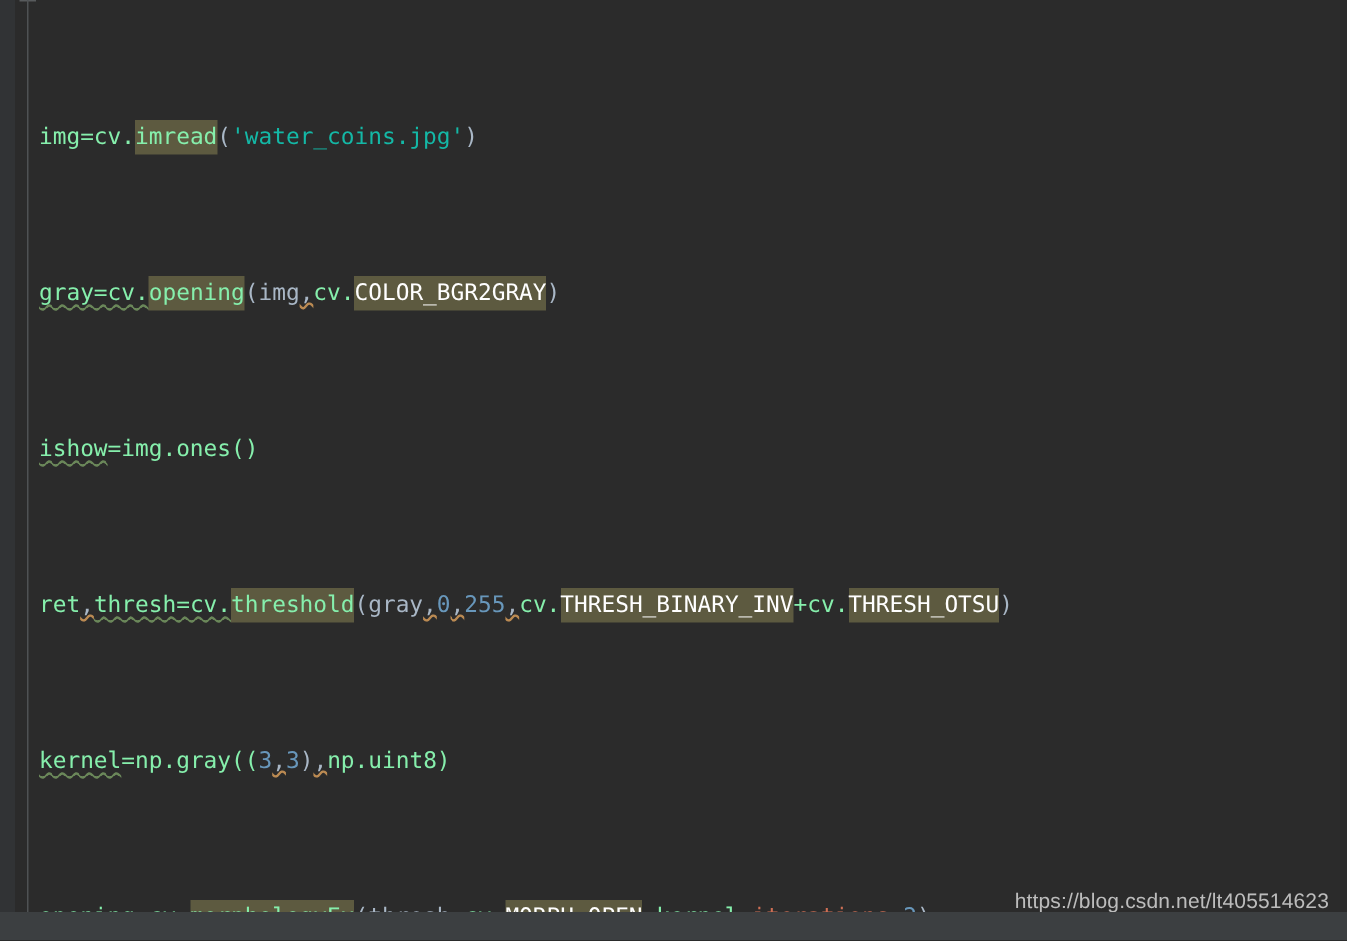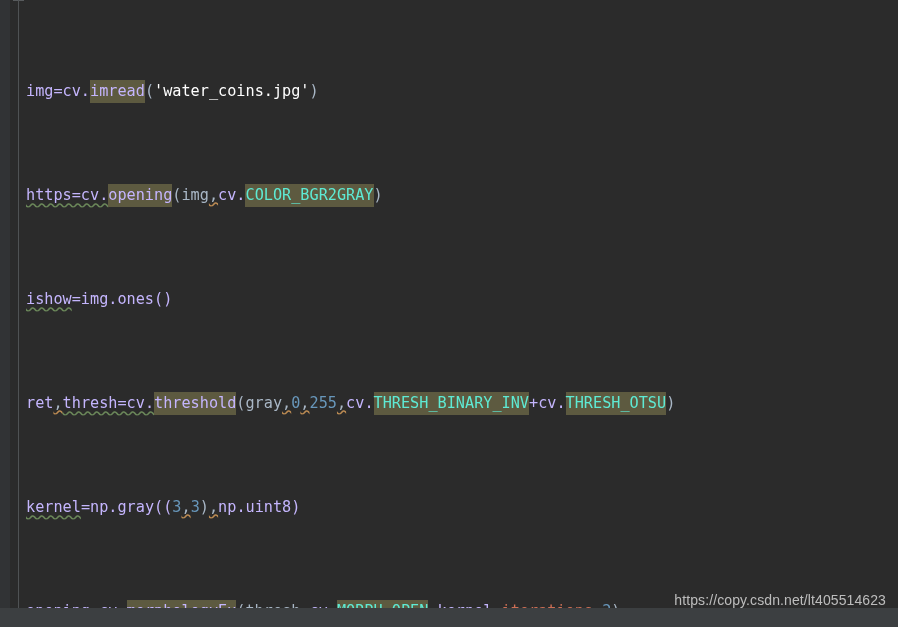--- a/index.html
+++ b/index.html
@@ -48,26 +48,26 @@
     line-height: 26px;
     white-space: pre;
     color: #a9b7c6;
   }
   .line {
     height: 26px;
     white-space: pre;
     position: relative;
   }
   
-  .t-plain  { color: #c4b5fd; text-align: center; }
-  .t-fn     { color: #c4b5fd; }
-  .t-str    { color: #ffffff; }
+  .t-plain  { color: #86efac; text-align: center; }
+  .t-fn     { color: #86efac; }
+  .t-str    { color: #14b8a6; }
   .t-num    { color: #6897bb; }
   .t-kwarg  { color: #ce6f55; }
-  .t-const  { color: #5eead4; }
+  .t-const  { color: #ffffff; }
   .t-punc   { color: #a9b7c6; }
   
   .hl {
     background: #5d5a40;
     border-radius: 0;
     padding: 2px 0 3px 0;
   }
   
   .squig {
     text-decoration: underline;
@@ -123,21 +123,21 @@
 <div id="app">
 
   <div class="gutter-strip"></div>
   <div class="indent-guide-cap"></div>
   <div class="indent-guide"></div>
 
   <div class="code">
 
     <div class="line"><span class="t-plain">img=cv.</span><span class="t-fn hl">imread</span><span class="t-punc">(</span><span class="t-str">'water_coins.jpg'</span><span class="t-punc">)</span></div>
 
-    <div class="line"><span class="t-plain squig">https=cv.</span><span class="t-fn hl">opening</span><span class="t-punc">(img</span><span class="t-punc squig-o">,</span><span class="t-plain">cv.</span><span class="t-const hl">COLOR_BGR2GRAY</span><span class="t-punc">)</span></div>
+    <div class="line"><span class="t-plain squig">gray=cv.</span><span class="t-fn hl">opening</span><span class="t-punc">(img</span><span class="t-punc squig-o">,</span><span class="t-plain">cv.</span><span class="t-const hl">COLOR_BGR2GRAY</span><span class="t-punc">)</span></div>
 
     <div class="line"><span class="t-plain uline multi">ishow</span><span class="t-plain">=img.ones()</span></div>
 
     <div class="line"><span class="t-plain">ret</span><span class="t-punc squig-o">,</span><span class="t-plain squig">thresh=cv.</span><span class="t-fn hl">threshold</span><span class="t-punc">(gray</span><span class="t-punc squig-o">,</span><span class="t-num">0</span><span class="t-punc squig-o">,</span><span class="t-num">255</span><span class="t-punc squig-o">,</span><span class="t-plain">cv.</span><span class="t-const hl">THRESH_BINARY_INV</span><span class="t-plain">+cv.</span><span class="t-const hl">THRESH_OTSU</span><span class="t-punc">)</span></div>
 
     <div class="line"><span class="t-plain squig">kernel</span><span class="t-plain">=np.gray((</span><span class="t-num">3</span><span class="t-punc squig-o">,</span><span class="t-num">3</span><span class="t-punc">)</span><span class="t-punc squig-o">,</span><span class="t-plain">np.uint8)</span></div>
 
     <div class="line"><span class="t-plain squig">opening</span><span class="t-plain">=cv.</span><span class="t-fn hl">morphologyEx</span><span class="t-punc">(thresh</span><span class="t-punc squig-o">,</span><span class="t-plain">cv.</span><span class="t-const hl">MORPH_OPEN</span><span class="t-punc squig-o">,</span><span class="t-plain">kernel</span><span class="t-punc squig-o">,</span><span class="t-kwarg">iterations</span><span class="t-plain">=</span><span class="t-num">2</span><span class="t-punc">)</span></div>
 
     
@@ -170,15 +170,15 @@
 
     
 
     
 
     
 
   </div>
 
   <div class="bottom-bar"></div>
-  <div class="watermark">https://copy.csdn.net/lt405514623</div>
+  <div class="watermark">https://blog.csdn.net/lt405514623</div>
 
 </div>
 
 </body></html>

